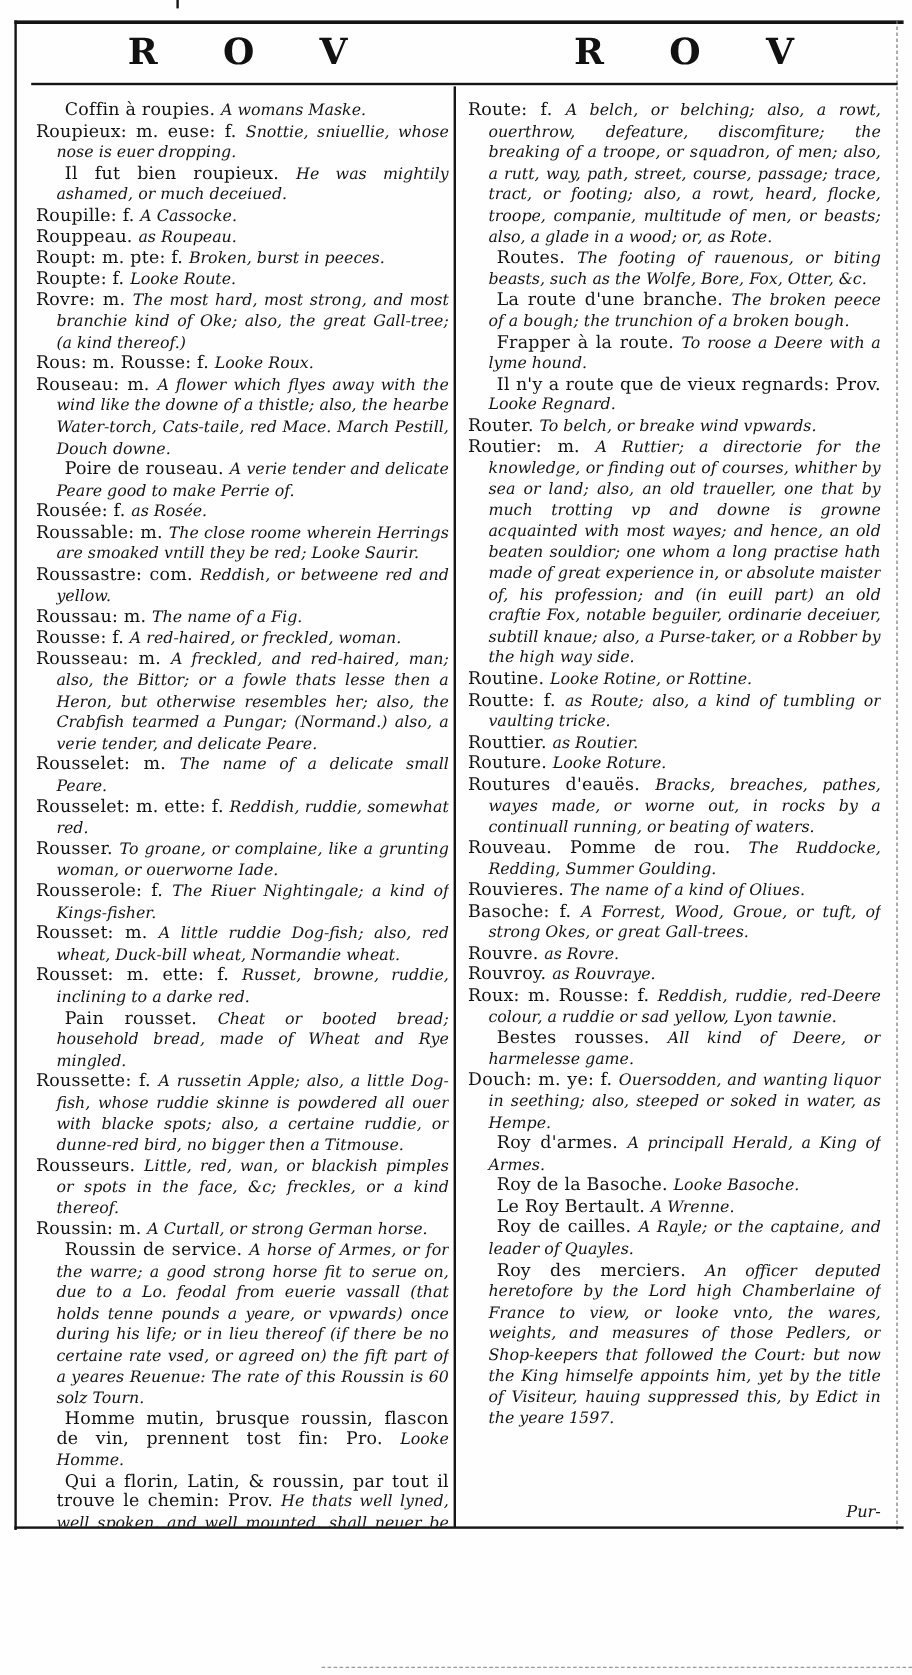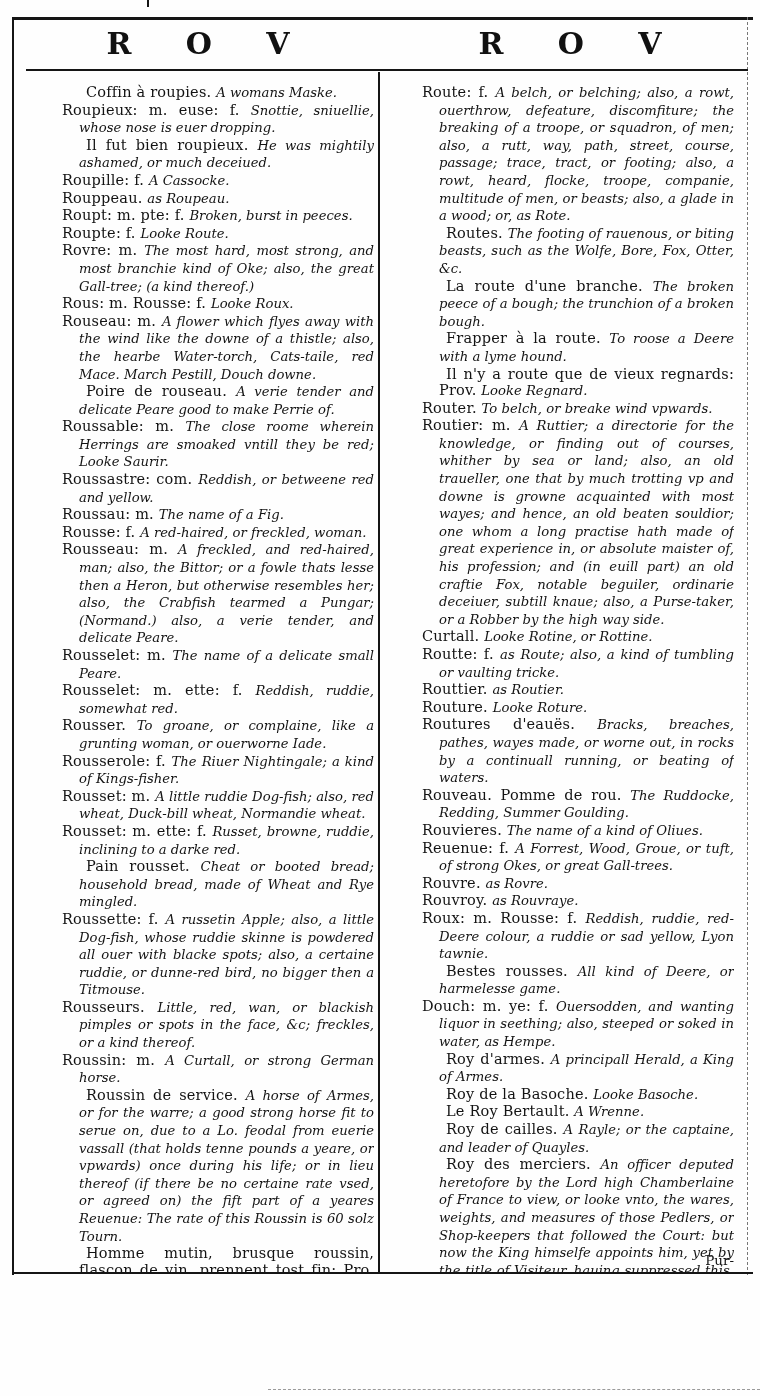--- a/index.html
+++ b/index.html
@@ -36,29 +36,29 @@
   
   .col{
     position:absolute;top:84px;width:344px;height:1188px;
     overflow:hidden;
     font-size:13.5px;line-height:16.6px;
     text-align:justify;
   }
   #col-left{left:30px;}
   #col-right{left:390px;}
 
-  .entry{padding-left:17px;text-indent:-17px;margin-left:32px;}
+  .entry{padding-left:17px;text-indent:-17px;}
   .entry.sub{text-indent:7px;}
   .head{font-size:14.5px;letter-spacing:0.2px;}
   .gloss{font-style:italic;font-size:13.2px;}
 
   
   #catchword{
     position:absolute;left:390px;top:1252px;width:344px;
-    text-align:right;font-size:13.5px;
+    text-align:right;font-style:italic;font-size:13.5px;
     padding-right:6px;
   }
 </style>
 </head>
 <body>
 
 <div id="page">
 
   <div class="rule" id="tick-top"></div>
   <div class="rule" id="rule-top"></div>
@@ -76,20 +76,21 @@
       <div class="entry"><span class="head">Roupieux: m. euse: f. </span><span class="gloss">Snottie, sniuellie, whose nose is euer dropping.</span></div>
       <div class="entry sub"><span class="head">Il fut bien roupieux. </span><span class="gloss">He was mightily ashamed, or much deceiued.</span></div>
       <div class="entry"><span class="head">Roupille: f. </span><span class="gloss">A Cassocke.</span></div>
       <div class="entry"><span class="head">Rouppeau. </span><span class="gloss">as Roupeau.</span></div>
       <div class="entry"><span class="head">Roupt: m. pte: f. </span><span class="gloss">Broken, burst in peeces.</span></div>
       <div class="entry"><span class="head">Roupte: f. </span><span class="gloss">Looke Route.</span></div>
       <div class="entry"><span class="head">Rovre: m. </span><span class="gloss">The most hard, most strong, and most branchie kind of Oke; also, the great Gall-tree; (a kind thereof.)</span></div>
       <div class="entry"><span class="head">Rous: m. Rousse: f. </span><span class="gloss">Looke Roux.</span></div>
       <div class="entry"><span class="head">Rouseau: m. </span><span class="gloss">A flower which flyes away with the wind like the downe of a thistle; also, the hearbe Water-torch, Cats-taile, red Mace. March Pestill, Douch downe.</span></div>
       <div class="entry sub"><span class="head">Poire de rouseau. </span><span class="gloss">A verie tender and delicate Peare good to make Perrie of.</span></div>
+      <div class="entry"><span class="head">Rousée: f. </span><span class="gloss">as Rosée.</span></div>
       <div class="entry"><span class="head">Roussable: m. </span><span class="gloss">The close roome wherein Herrings are smoaked vntill they be red; Looke Saurir.</span></div>
       <div class="entry"><span class="head">Roussastre: com. </span><span class="gloss">Reddish, or betweene red and yellow.</span></div>
       <div class="entry"><span class="head">Roussau: m. </span><span class="gloss">The name of a Fig.</span></div>
       <div class="entry"><span class="head">Rousse: f. </span><span class="gloss">A red-haired, or freckled, woman.</span></div>
       <div class="entry"><span class="head">Rousseau: m. </span><span class="gloss">A freckled, and red-haired, man; also, the Bittor; or a fowle thats lesse then a Heron, but otherwise resembles her; also, the Crabfish tearmed a Pungar; (Normand.) also, a verie tender, and delicate Peare.</span></div>
       <div class="entry"><span class="head">Rousselet: m. </span><span class="gloss">The name of a delicate small Peare.</span></div>
       <div class="entry"><span class="head">Rousselet: m. ette: f. </span><span class="gloss">Reddish, ruddie, somewhat red.</span></div>
       <div class="entry"><span class="head">Rousser. </span><span class="gloss">To groane, or complaine, like a grunting woman, or ouerworne Iade.</span></div>
       <div class="entry"><span class="head">Rousserole: f. </span><span class="gloss">The Riuer Nightingale; a kind of Kings-fisher.</span></div>
       <div class="entry"><span class="head">Rousset: m. </span><span class="gloss">A little ruddie Dog-fish; also, red wheat, Duck-bill wheat, Normandie wheat.</span></div>
@@ -103,28 +104,28 @@
       <div class="entry sub"><span class="head">Qui a florin, Latin, &amp; roussin, par tout il trouve le chemin: Prov. </span><span class="gloss">He thats well lyned, well spoken, and well mounted, shall neuer be out of his way.</span></div>
     </div>
   <div class="col" id="col-right">
       <div class="entry"><span class="head">Route: f. </span><span class="gloss">A belch, or belching; also, a rowt, ouerthrow, defeature, discomfiture; the breaking of a troope, or squadron, of men; also, a rutt, way, path, street, course, passage; trace, tract, or footing; also, a rowt, heard, flocke, troope, companie, multitude of men, or beasts; also, a glade in a wood; or, as Rote.</span></div>
       <div class="entry sub"><span class="head">Routes. </span><span class="gloss">The footing of rauenous, or biting beasts, such as the Wolfe, Bore, Fox, Otter, &amp;c.</span></div>
       <div class="entry sub"><span class="head">La route d'une branche. </span><span class="gloss">The broken peece of a bough; the trunchion of a broken bough.</span></div>
       <div class="entry sub"><span class="head">Frapper à la route. </span><span class="gloss">To roose a Deere with a lyme hound.</span></div>
       <div class="entry sub"><span class="head">Il n'y a route que de vieux regnards: Prov. </span><span class="gloss">Looke Regnard.</span></div>
       <div class="entry"><span class="head">Router. </span><span class="gloss">To belch, or breake wind vpwards.</span></div>
       <div class="entry"><span class="head">Routier: m. </span><span class="gloss">A Ruttier; a directorie for the knowledge, or finding out of courses, whither by sea or land; also, an old traueller, one that by much trotting vp and downe is growne acquainted with most wayes; and hence, an old beaten souldior; one whom a long practise hath made of great experience in, or absolute maister of, his profession; and (in euill part) an old craftie Fox, notable beguiler, ordinarie deceiuer, subtill knaue; also, a Purse-taker, or a Robber by the high way side.</span></div>
-      <div class="entry"><span class="head">Curtall. </span><span class="gloss">Looke Rotine, or Rottine.</span></div>
+      <div class="entry"><span class="head">Routine. </span><span class="gloss">Looke Rotine, or Rottine.</span></div>
       <div class="entry"><span class="head">Routte: f. </span><span class="gloss">as Route; also, a kind of tumbling or vaulting tricke.</span></div>
       <div class="entry"><span class="head">Routtier. </span><span class="gloss">as Routier.</span></div>
       <div class="entry"><span class="head">Routure. </span><span class="gloss">Looke Roture.</span></div>
       <div class="entry"><span class="head">Routures d'eauës. </span><span class="gloss">Bracks, breaches, pathes, wayes made, or worne out, in rocks by a continuall running, or beating of waters.</span></div>
       <div class="entry"><span class="head">Rouveau. Pomme de rou. </span><span class="gloss">The Ruddocke, Redding, Summer Goulding.</span></div>
       <div class="entry"><span class="head">Rouvieres. </span><span class="gloss">The name of a kind of Oliues.</span></div>
-      <div class="entry"><span class="head">Reuenue: f. </span><span class="gloss">A Forrest, Wood, Groue, or tuft, of strong Okes, or great Gall-trees.</span></div>
+      <div class="entry"><span class="head">Basoche: f. </span><span class="gloss">A Forrest, Wood, Groue, or tuft, of strong Okes, or great Gall-trees.</span></div>
       <div class="entry"><span class="head">Rouvre. </span><span class="gloss">as Rovre.</span></div>
       <div class="entry"><span class="head">Rouvroy. </span><span class="gloss">as Rouvraye.</span></div>
       <div class="entry"><span class="head">Roux: m. Rousse: f. </span><span class="gloss">Reddish, ruddie, red-Deere colour, a ruddie or sad yellow, Lyon tawnie.</span></div>
       <div class="entry sub"><span class="head">Bestes rousses. </span><span class="gloss">All kind of Deere, or harmelesse game.</span></div>
       <div class="entry"><span class="head">Douch: m. ye: f. </span><span class="gloss">Ouersodden, and wanting liquor in seething; also, steeped or soked in water, as Hempe.</span></div>
       <div class="entry sub"><span class="head">Roy d'armes. </span><span class="gloss">A principall Herald, a King of Armes.</span></div>
       <div class="entry sub"><span class="head">Roy de la Basoche. </span><span class="gloss">Looke Basoche.</span></div>
       <div class="entry sub"><span class="head">Le Roy Bertault. </span><span class="gloss">A Wrenne.</span></div>
       <div class="entry sub"><span class="head">Roy de cailles. </span><span class="gloss">A Rayle; or the captaine, and leader of Quayles.</span></div>
       <div class="entry sub"><span class="head">Roy des merciers. </span><span class="gloss">An officer deputed heretofore by the Lord high Chamberlaine of France to view, or looke vnto, the wares, weights, and measures of those Pedlers, or Shop-keepers that followed the Court: but now the King himselfe appoints him, yet by the title of Visiteur, hauing suppressed this, by Edict in the yeare 1597.</span></div>

